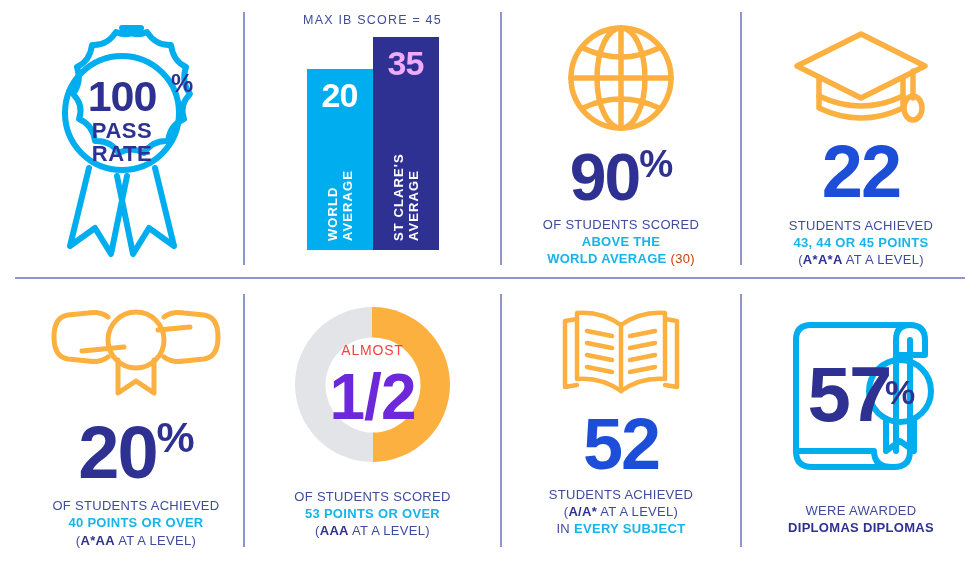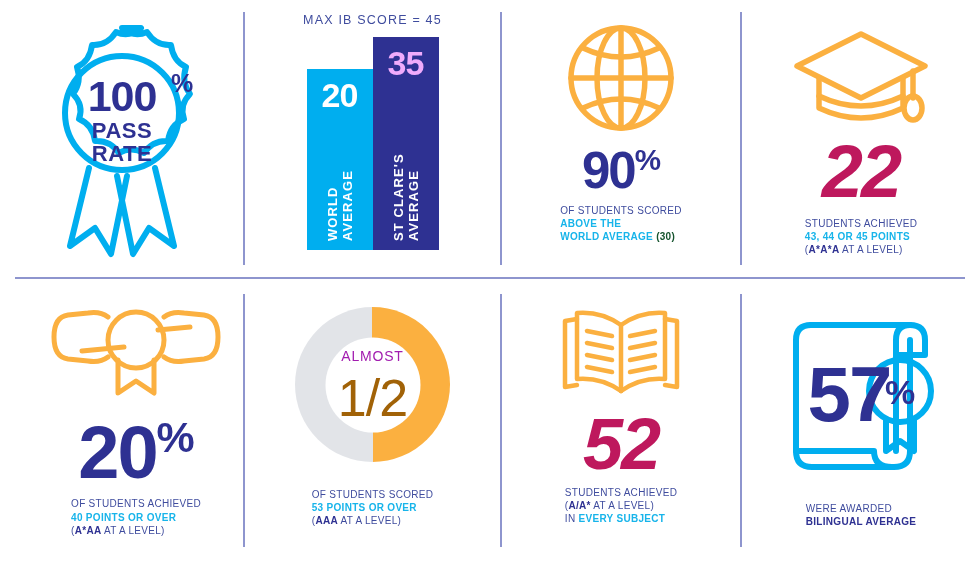--- a/index.html
+++ b/index.html
@@ -19,29 +19,29 @@
 
   
   .cell{position:absolute;display:flex;flex-direction:column;align-items:center;}
   .icon-wrap{display:flex;align-items:center;justify-content:center;}
 
   
   .bignum{
     font-weight:bold;color:#2e3192;line-height:.82;
     letter-spacing:-2px;
   }
-  .bignum.cyan{color:#be185d;font-style:italic;}
+  .bignum.cyan{color:#1d4ed8;}
   .cap{
-    text-align:left;color:#3f4c9e;
-    font-size:10px;line-height:1.32;letter-spacing:.3px;
+    text-align:center;color:#3f4c9e;
+    font-size:13px;line-height:1.32;letter-spacing:.3px;
     font-weight:normal;
   }
   .cap .b-cyan{color:#17b4ea;font-weight:bold;}
   .cap .b-navy{color:#2e3192;font-weight:bold;}
-  .cap .t-cyan{color:#14532d;font-weight:bold;}
+  .cap .t-cyan{color:#c2410c;font-weight:normal;}
   .cap .line{white-space:nowrap;}
 
   
   #cell-pass-rate{left:0;top:2px;width:243px;height:277px;justify-content:center;}
 
   
   #cell-bar-chart{left:245px;top:0;width:255px;height:277px;}
   .chart-title{
     margin-top:13px;font-size:12.5px;letter-spacing:1.2px;
     color:#3f4c9e;font-weight:normal;
@@ -71,22 +71,22 @@
   #cell-every-subject{left:502px;top:285px;width:238px;height:277px;}
   
   #cell-bilingual{left:742px;top:285px;width:238px;height:277px;}
 
   
   .donut{position:relative;width:155px;height:155px;border-radius:50%;
          background:conic-gradient(#fbb040 0deg 180deg, #e2e4e8 180deg 360deg);}
   .donut-hole{position:absolute;left:50%;top:50%;transform:translate(-50%,-50%);
               width:95px;height:95px;border-radius:50%;background:#ffffff;
               display:flex;flex-direction:column;align-items:center;justify-content:center;}
-  .donut-almost{font-size:14px;letter-spacing:.8px;color:#a21caf;line-height:1;margin-bottom:12px;}
-  .donut-frac{font-size:52px;font-weight:normal;color:#a16207;line-height:.9;letter-spacing:-1px;}
+  .donut-almost{font-size:14px;letter-spacing:.8px;color:#ef4444;line-height:1;margin-bottom:12px;}
+  .donut-frac{font-size:64px;font-weight:bold;color:#6d28d9;line-height:.9;letter-spacing:-1px;}
 
   
   .pct{font-size:.58em;vertical-align:super;letter-spacing:-1px;}
 </style>
 </head>
 <body>
 
 <div class="board">
 
   <div class="hdiv"></div>
@@ -141,21 +141,21 @@
         <g fill="none" stroke="#fbb040" stroke-width="5.5" stroke-linecap="round">
           <circle cx="55" cy="56" r="50"></circle>
           <ellipse cx="55" cy="56" rx="24" ry="50"></ellipse>
           <line x1="5" y1="56" x2="105" y2="56"></line>
           <line x1="55" y1="6" x2="55" y2="106"></line>
           <path d="M17 26 q38 18 76 0"></path>
           <path d="M17 86 q38 -18 76 0"></path>
         </g>
       </svg>
     </div>
-    <div class="bignum" style="font-size:51px;margin-top:14px;">
+    <div class="bignum" style="font-size:66px;margin-top:14px;">
       <span>90</span><span class="pct">%</span>
     </div>
     <div class="cap" style="margin-top:12px">
       <div class="line">OF STUDENTS SCORED</div>
       <div class="line b-cyan">ABOVE THE</div>
       <div class="line"><span class="b-cyan">WORLD AVERAGE</span> <span class="t-cyan">(30)</span></div>
     </div>
   </div>
 
   <div class="cell" id="cell-top-points">
@@ -255,17 +255,17 @@
 
           <circle cx="124" cy="88" r="31"></circle>
           <path d="M110 116 L110 148 L124 138 L138 148 L138 116"></path>
         </g>
         <text x="73" y="118" text-anchor="middle" font-family="Liberation Sans, sans-serif" font-size="78" font-weight="bold" fill="#2e3192" letter-spacing="-2">57</text>
         <text x="124" y="101" text-anchor="middle" font-family="Liberation Sans, sans-serif" font-size="34" font-weight="bold" fill="#2e3192">%</text>
       </svg>
     </div>
     <div class="cap" style="margin-top:14px">
       <div class="line">WERE AWARDED</div>
-      <div class="line b-navy">BILINGUAL AVERAGE</div>
+      <div class="line b-navy">DIPLOMAS DIPLOMAS</div>
     </div>
   </div>
 
 </div>
 
 </body></html>

